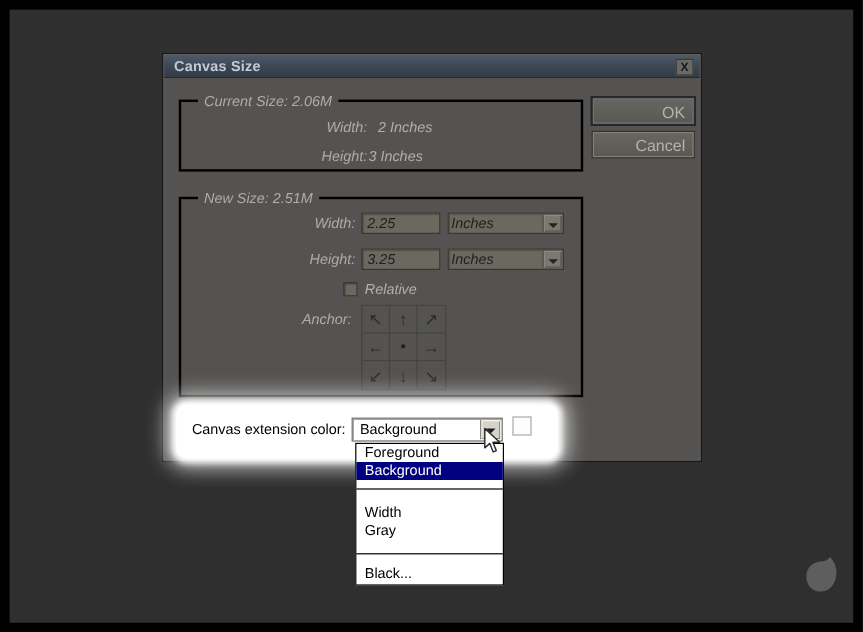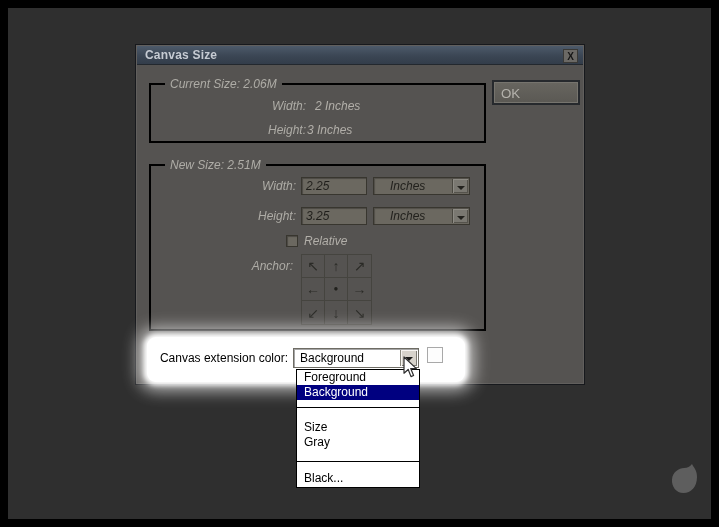--- a/index.html
+++ b/index.html
@@ -37,21 +37,21 @@
     border:1px solid #3a3936; cursor:default;
   }
   .closebtn span {
     display:block; line-height:11px; text-align:center;
     font-size:10px; font-weight:bold; color:#161616;
   }
 
   .pushbtn {
     position:absolute; width:84px; height:21px;
     background:linear-gradient(180deg,#67655f,#5b5954);
-    color:#b4b2ac; text-align:left; line-height:19px;
+    color:#b4b2ac; text-align:right; line-height:19px;
   }
   .btn-ok   { left:358px; top:37px; border:1px solid #76746e; box-shadow:0 0 0 2px #26292d; }
   .btn-cancel { left:358px; top:65px; border:1px solid #82807a; box-shadow:0 0 0 1px #33322e; }
 
   .group {
     position:absolute; left:13px; width:337px;
     border:2px solid #000000;
     font-style:italic;
   }
   .group-current { top:38px; height:60px; }
@@ -66,21 +66,21 @@
   .field {
     position:absolute; height:18px;
     background:#6b6860; border:1px solid #38362f;
     box-shadow: inset 1px 1px 1px rgba(0,0,0,0.3);
     color:#201f1b; padding:1px 4px; line-height:14px;
   }
   .unitbox {
     position:absolute; height:18px; width:97px;
     background:#6b6860; border:1px solid #38362f;
     box-shadow: inset 1px 1px 1px rgba(0,0,0,0.25);
-    color:#22211d; line-height:16px; padding-left:16px;
+    color:#22211d; line-height:16px; padding-left:2px;
   }
   .unitbtn {
     position:absolute; right:1px; top:1px; bottom:1px; width:16px;
     background:#7a7871; border-left:1px solid #4a4840;
     box-shadow: inset 1px 1px 0 #8d8b84, inset -1px -1px 0 #55534c;
   }
   .tri-dn {
     position:absolute; left:4px; top:7px; width:0; height:0;
     border-left:4px solid transparent; border-right:4px solid transparent;
     border-top:4px solid #23221e;
@@ -157,20 +157,21 @@
   <div class="dialog">
 
     <div class="titlebar">
       <span class="title">Canvas Size</span>
       <button class="closebtn">
         <span>X</span>
       </button>
     </div>
 
     <button class="pushbtn btn-ok">OK</button>
+    <button class="pushbtn btn-cancel">Cancel</button>
 
     <div class="group group-current">
       <span class="legend">Current Size: 2.06M</span>
       <span class="rlabel" style="left:0;width:155px;top:14px;">Width:</span>
       <span class="rvalue" style="left:164px;top:14px;">2 Inches</span>
       <span class="rlabel" style="left:0;width:155px;top:38px;">Height:</span>
       <span class="rvalue" style="left:156px;top:38px;">3 Inches</span>
     </div>
 
     <div class="group group-new">
@@ -222,21 +223,21 @@
       </span>
   </div>
   <div class="swatch"></div>
 
   <div class="list">
     <div class="list-item">Foreground</div>
     <div class="list-item sel">Background</div>
     <div class="list-spacer-a"></div>
     <div class="list-sep"></div>
     <div class="list-spacer-b"></div>
-    <div class="list-item">Size</div>
+    <div class="list-item">Width</div>
     <div class="list-item">Gray</div>
     <div class="list-spacer-c"></div>
     <div class="list-sep"></div>
     <div class="list-spacer-d"></div>
     <div class="list-item last">Black...</div>
   </div>
 
   <svg class="cursor" width="16" height="23" viewBox="0 0 16 23">
     <polygon points="1,1 1,17.2 5.2,13.5 8,20.6 10.6,19.5 7.7,12.6 13.4,12.6" fill="#ffffff" stroke="#2d2d2d" stroke-width="1.2" stroke-linejoin="round"></polygon>
   </svg>

